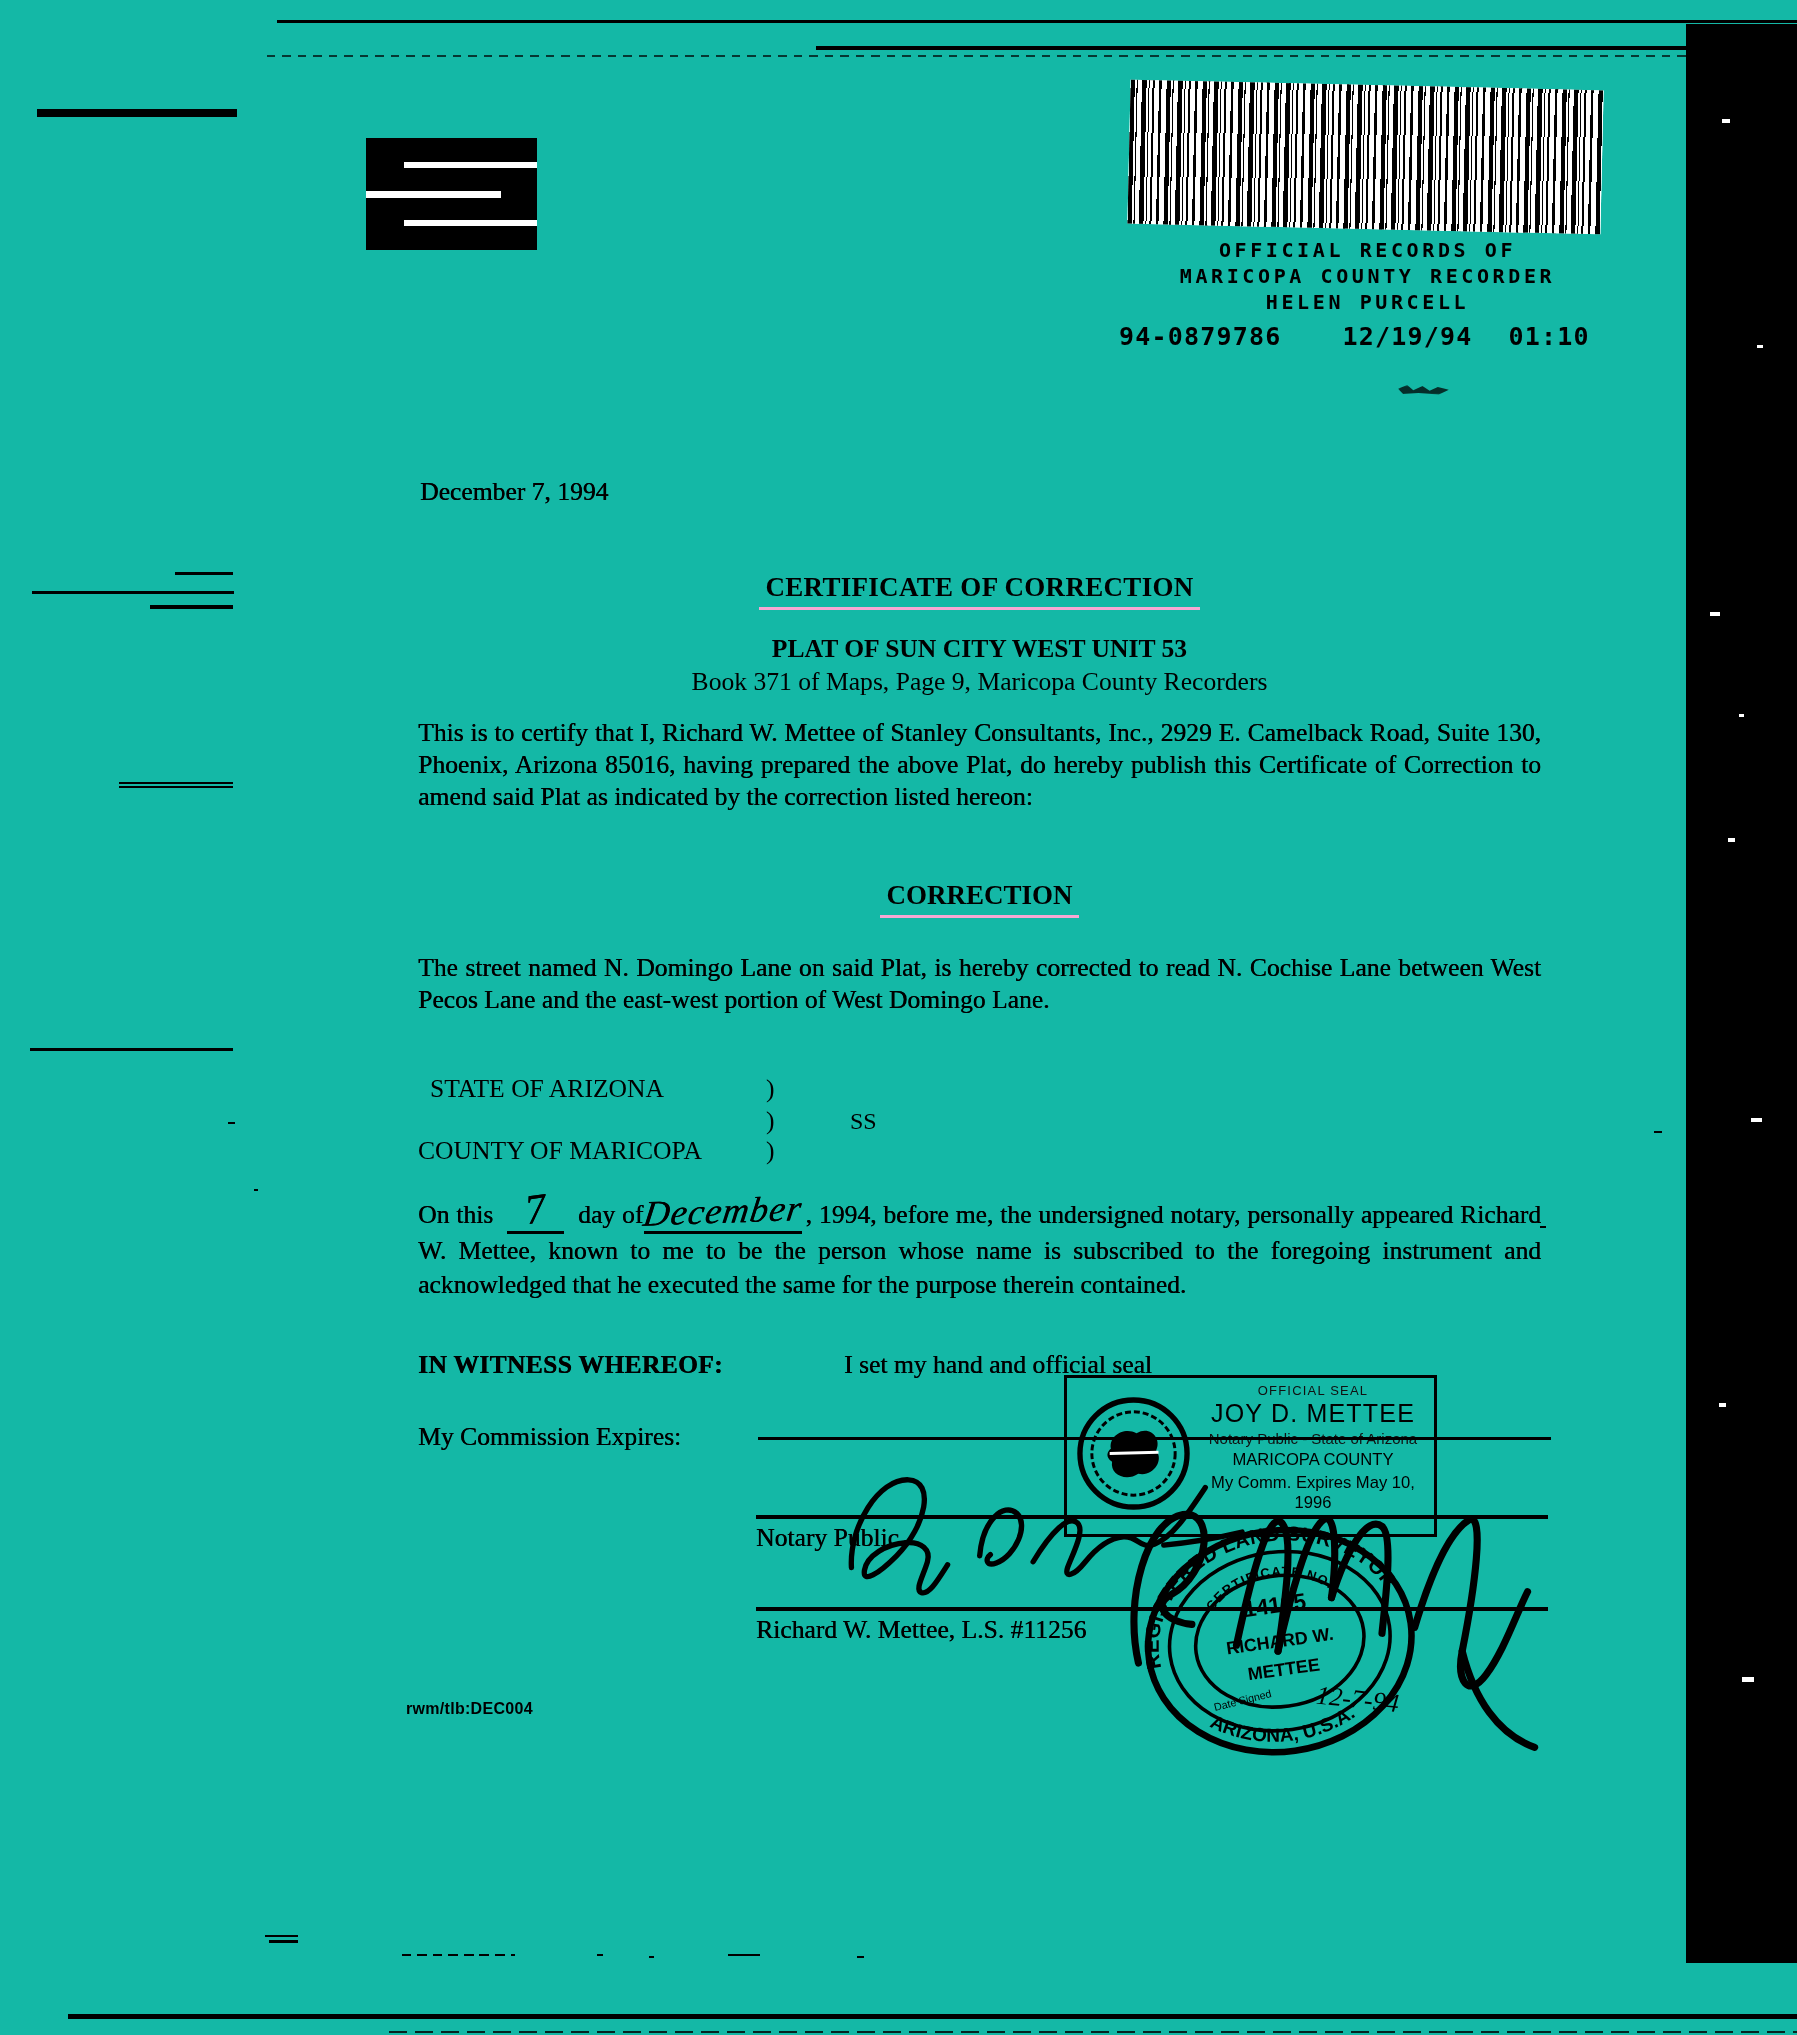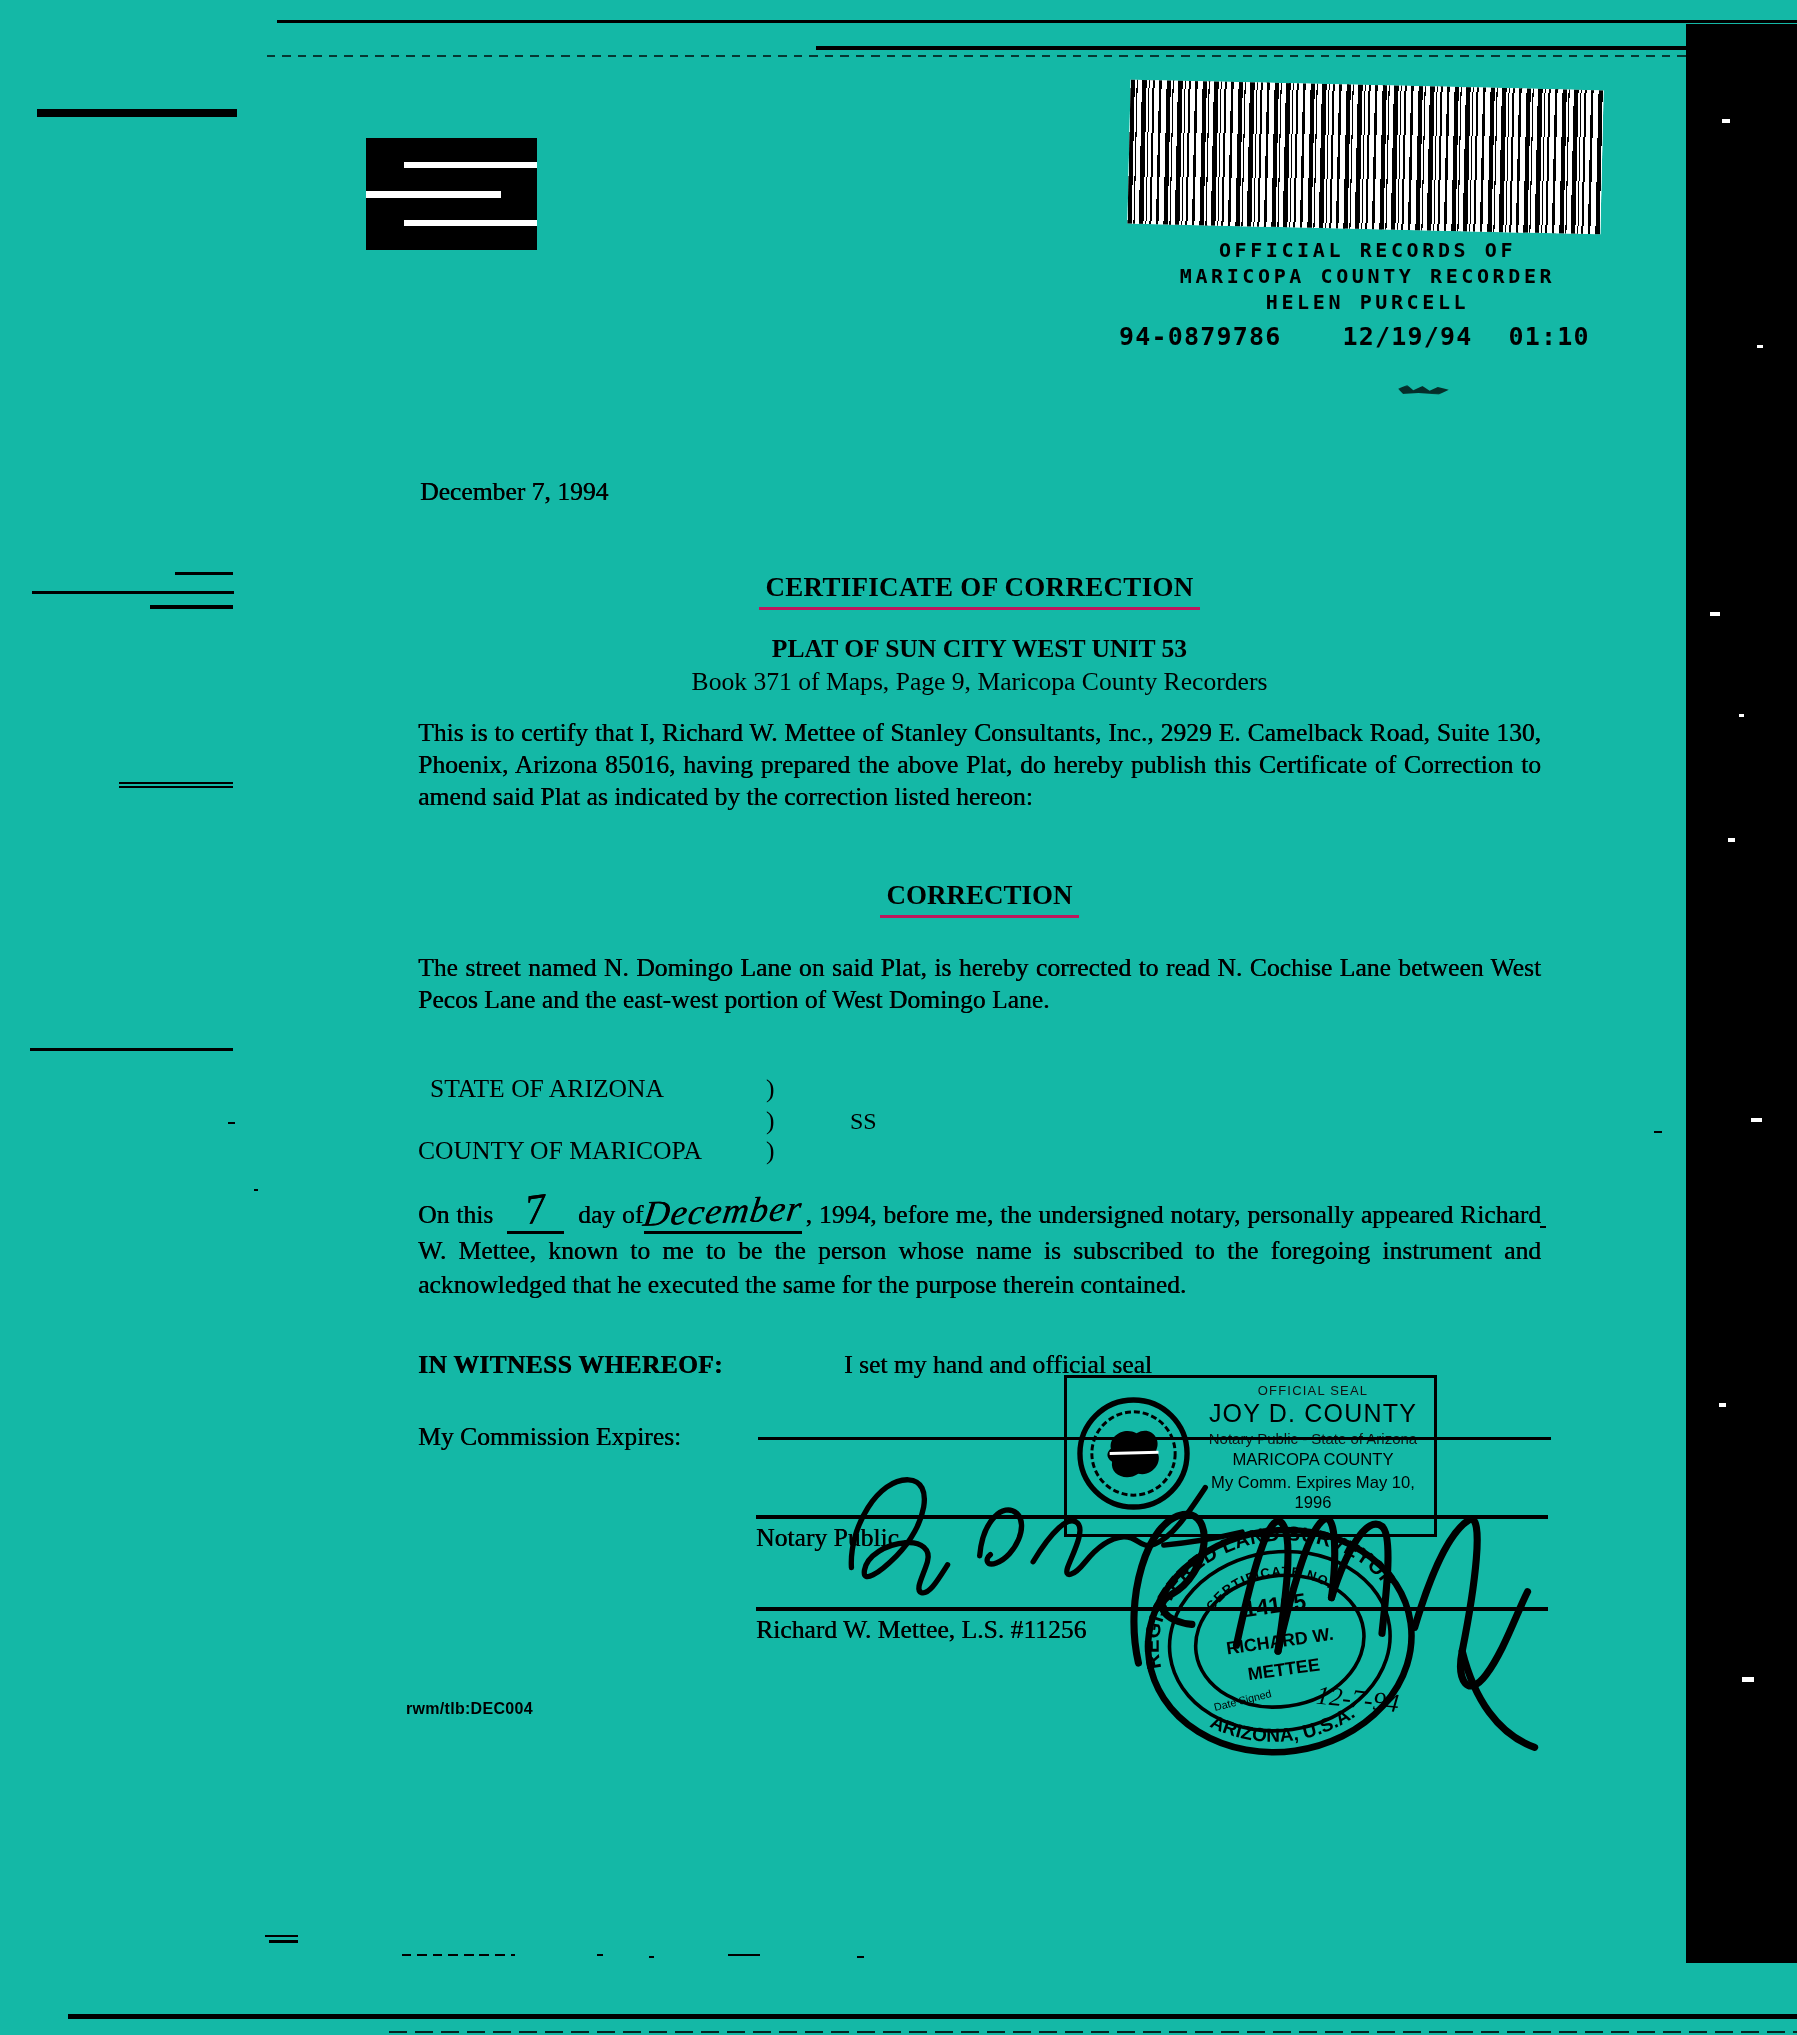--- a/index.html
+++ b/index.html
@@ -4,21 +4,21 @@
 <style>
   html,body{margin:0;padding:0;background:#fff;}
   .page{position:relative;width:1798px;height:2035px;background:#14b8a6;
         font-family:"Liberation Serif",serif;color:#000;overflow:hidden;}
   .abs{position:absolute;}
   .ink{background:#000;}
   .body-text{font-size:25.6px;line-height:1.26;text-shadow:0.4px 0 0 currentColor;}
   .just{text-align:justify;}
   .bold{font-weight:bold;}
   .center-col{left:418px;width:1123px;text-align:center;}
-  .uline{display:inline-block;border-bottom:3px solid #be185d;padding:0 6px 3.6px 6px;}
+  .uline{display:inline-block;border-bottom:3px solid #f9a8d4;padding:0 6px 3.6px 6px;}
   
   .barcode{left:1129px;top:85px;width:473px;height:144px;transform:rotate(1.3deg);
     background:
       repeating-linear-gradient(90deg,#000 0 4.2px,#fff 4.2px 6px,#000 6px 7.1px,#fff 7.1px 11.3px,#000 11.3px 16px,#fff 16px 18px,#000 18px 19px,#fff 19px 22px,#000 22px 24px,#fff 24px 28.5px,#000 28.5px 31px,#fff 31px 36px),
       repeating-linear-gradient(90deg,rgba(0,0,0,0) 0 19.6px,#000 19.6px 22.6px,rgba(0,0,0,0) 22.6px 42px,#000 42px 44px,rgba(0,0,0,0) 44px 58px);
     background-color:#fff;}
   .recorder{left:1100px;top:237px;width:535px;text-align:center;
     font-family:"DejaVu Sans Mono",monospace;font-size:20px;line-height:26px;letter-spacing:3.6px;font-weight:bold;}
   .recorder-nums{left:1119px;top:322px;display:flex;font-family:"DejaVu Sans Mono",monospace;
     font-size:25px;font-weight:bold;letter-spacing:1.2px;}
@@ -137,21 +137,21 @@
 
   <div class="abs stamp">
     <svg style="position:absolute;left:7.1px;top:15.5px;" width="119" height="119" viewBox="0 0 200 200">
       <circle cx="100" cy="100" r="90" fill="none" stroke="#000" stroke-width="9"></circle>
       <circle cx="100" cy="100" r="70" fill="none" stroke="#000" stroke-width="5" stroke-dasharray="10 5"></circle>
       <path d="M62,92 C58,70 85,55 105,66 C128,52 148,75 138,95 C152,112 132,140 108,134 C88,148 60,136 64,114 C52,106 56,96 62,92 Z" fill="#000"></path>
       <path d="M60,100 L142,98" stroke="#fff" stroke-width="5"></path>
     </svg>
     <div class="stamp-text">
       <div style="font-size:13px;letter-spacing:1.2px;color:#111;">OFFICIAL SEAL</div>
-      <div style="font-size:25px;letter-spacing:1.2px;margin-top:1.2px;">JOY D. COUNTY</div>
+      <div style="font-size:25px;letter-spacing:1.2px;margin-top:1.2px;">JOY D. METTEE</div>
       <div style="font-size:15px;margin-top:2.4px;color:#111;">Notary Public - State of Arizona</div>
       <div style="font-size:16.6px;margin-top:2.4px;">MARICOPA COUNTY</div>
       <div style="font-size:16.6px;margin-top:3.6px;">My Comm. Expires May 10, 1996</div>
     </div>
   </div>
 
   <svg class="abs sig" style="left:831px;top:1443px;" width="428" height="190" viewBox="0 0 720 320">
     <g fill="none" stroke="#000" stroke-width="9" stroke-linecap="round">
       <path d="M34,210 C30,140 80,60 130,62 C175,64 160,140 110,190 C80,220 52,238 56,214 C60,190 92,170 126,168"></path>
       <path d="M126,168 C152,166 168,180 162,200 C155,224 140,248 152,252 C165,256 180,230 196,205"></path>

